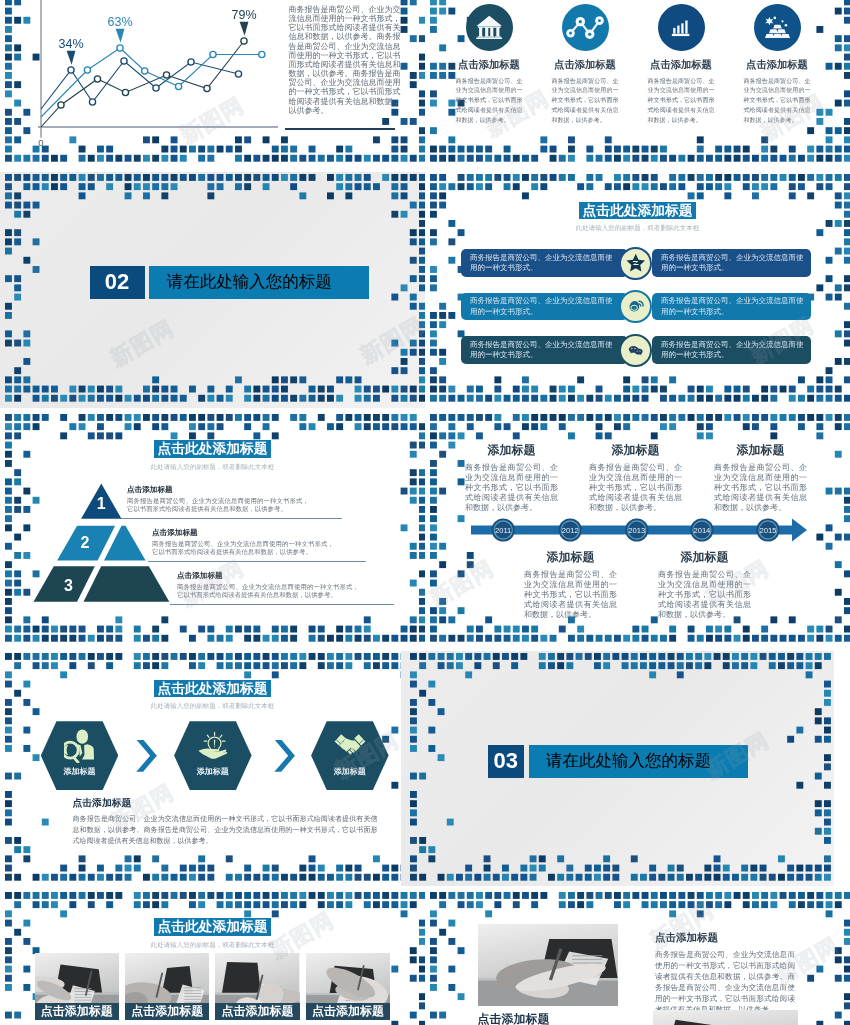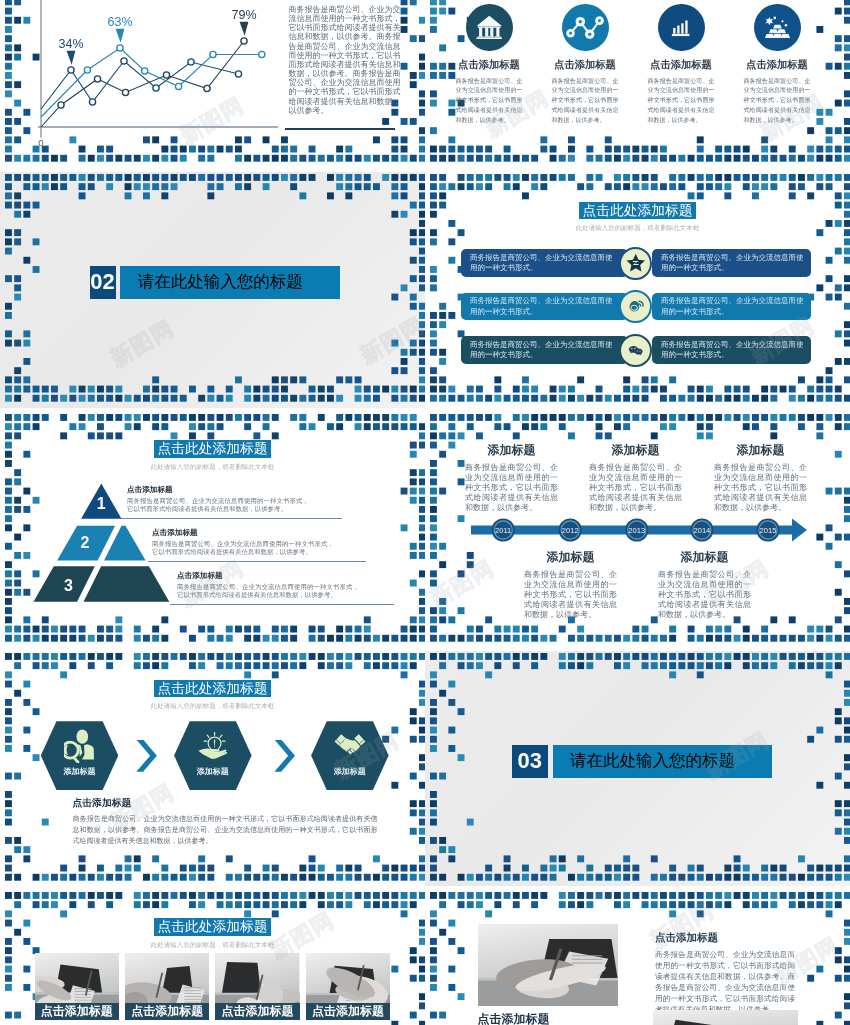--- a/index.html
+++ b/index.html
@@ -8,21 +8,21 @@
   .slide{position:absolute;overflow:hidden;background:#fff;}
   .mos{position:absolute;left:0;top:0;width:100%;height:100%;pointer-events:none;}
 
   
   .sectitle{position:absolute;display:flex;align-items:stretch;}
   .sectitle .num{background:#0b4a7c;color:#fff;font-weight:bold;display:flex;align-items:center;justify-content:center;}
   .sectitle .txt{background:#0b7cb1;color:#000000;display:flex;align-items:center;}
 
   
   .hdr{position:absolute;left:0;width:100%;text-align:center;}
-  .hdr .bar{display:inline-block;background:#1179ae;color:#fff;font-weight:normal;white-space:nowrap;
+  .hdr .bar{display:inline-block;background:#1179ae;color:#fff;font-weight:bold;white-space:nowrap;
             font-size:13.75px;line-height:17.3px;padding:0 3.6px;}
   .hdr .sub{color:#a9b1b8;white-space:nowrap;font-size:6.5px;line-height:9px;margin-top:4px;}
 </style>
 </head>
 <body>
 
 <div class="page">
   <div style="position:absolute;left:0;top:0;width:850px;height:1025px;z-index:5;pointer-events:none;">
       <div style="position: absolute; left: 175px; top: 125px; font-size: 22px; font-weight: bold; color: rgba(255, 255, 255, 0); -webkit-text-stroke: 0.8px rgba(150, 160, 172, 0.17); transform: rotate(-30deg); transform-origin: 0px 0px; white-space: nowrap; letter-spacing: 1px;">新图网</div>
       <div style="position: absolute; left: 480px; top: 118px; font-size: 22px; font-weight: bold; color: rgba(255, 255, 255, 0); -webkit-text-stroke: 0.8px rgba(150, 160, 172, 0.17); transform: rotate(-30deg); transform-origin: 0px 0px; white-space: nowrap; letter-spacing: 1px;">新图网</div>
@@ -855,21 +855,21 @@
         <rect x="336.20" y="222.80" width="6.9" height="6.9" fill="#2a8ab5"></rect>
         <rect x="354.60" y="222.80" width="6.9" height="6.9" fill="#2a8ab5"></rect>
         <rect x="363.80" y="222.80" width="6.9" height="6.9" fill="#1a6fa3"></rect>
         <rect x="373.00" y="222.80" width="6.9" height="6.9" fill="#13548f"></rect>
         <rect x="391.40" y="222.80" width="6.9" height="6.9" fill="#17538a"></rect>
         <rect x="400.60" y="222.80" width="6.9" height="6.9" fill="#1b79a8"></rect>
         <rect x="409.80" y="222.80" width="6.9" height="6.9" fill="#1c4f7d"></rect>
         <rect x="419.00" y="222.80" width="6.9" height="6.9" fill="#0c3a62"></rect>
       </svg>
     <div class="sectitle" style="left:89.5px;top:93.9px;height:32.7px;">
-      <div class="num" style="width:26px;font-size:22px;text-align:center;">02</div>
+      <div class="num" style="width:55px;font-size:22px;text-align:center;">02</div>
       <div class="txt" style="width:202.2px;margin-left:4.8px;padding-left:17.4px;font-size:16.5px;">请在此处输入您的标题</div>
     </div>
   </div>
 
   <div class="slide" style="left:425px;top:172px;width:425px;height:236px;">
     <svg class="mos" viewBox="0 0 425 236">
         <rect x="5.00" y="2.00" width="6.9" height="6.9" fill="#17538a"></rect>
         <rect x="14.20" y="2.00" width="6.9" height="6.9" fill="#17538a"></rect>
         <rect x="32.60" y="2.00" width="6.9" height="6.9" fill="#1c4f7d"></rect>
         <rect x="41.80" y="2.00" width="6.9" height="6.9" fill="#1a6fa3"></rect>
@@ -1961,22 +1961,22 @@
         </div>
         <div style="position: absolute; left: 136.3px; top: 19.6px; width: 20.6px; height: 32.2px; background: rgb(22, 121, 174); clip-path: polygon(0px 0px, 33% 0px, 100% 50%, 33% 100%, 0px 100%, 67% 50%);"></div>
         <div style="position: absolute; left: 274.4px; top: 19.6px; width: 20.6px; height: 32.2px; background: rgb(22, 121, 174); clip-path: polygon(0px 0px, 33% 0px, 100% 50%, 33% 100%, 0px 100%, 67% 50%);"></div>
       </div>
     <div style="position:absolute;left:72.5px;top:146px;font-size:9.8px;line-height:11px;
                 font-weight:bold;color:#1d3448;">点击添加标题</div>
     <div style="position:absolute;left:72.5px;top:162px;width:305px;font-size:7px;line-height:11px;
                 color:#5b6670;text-align:justify;">商务报告是商贸公司、企业为交流信息而使用的一种文书形式，它以书面形式给阅读者提供有关信息和数据，以供参考。商务报告是商贸公司、企业为交流信息而使用的一种文书形式，它以书面形式给阅读者提供有关信息和数据，以供参考。</div>
   </div>
 
-  <div class="slide" style="left:425px;top:651px;width:425px;height:235px;
-              background:linear-gradient(135deg,#ececec 0%,#e9e9e9 45%,#f3f3f3 100%);">
+  <div class="slide" style="left:401px;top:651px;width:425px;height:235px;
+              background:linear-gradient(135deg,#ececec 0%,#e9e9e9 45%,#f3f3f3 100%);padding-left:8px;">
     <svg class="mos" viewBox="0 0 425 235">
         <rect x="5.00" y="2.00" width="6.9" height="6.9" fill="#0d3f6b"></rect>
         <rect x="14.20" y="2.00" width="6.9" height="6.9" fill="#0c3a62"></rect>
         <rect x="23.40" y="2.00" width="6.9" height="6.9" fill="#1f6fa0"></rect>
         <rect x="32.60" y="2.00" width="6.9" height="6.9" fill="#1f6fa0"></rect>
         <rect x="41.80" y="2.00" width="6.9" height="6.9" fill="#1f6fa0"></rect>
         <rect x="51.00" y="2.00" width="6.9" height="6.9" fill="#2486b3"></rect>
         <rect x="60.20" y="2.00" width="6.9" height="6.9" fill="#0f5d93"></rect>
         <rect x="69.40" y="2.00" width="6.9" height="6.9" fill="#17538a"></rect>
         <rect x="78.60" y="2.00" width="6.9" height="6.9" fill="#1a6fa3"></rect>

